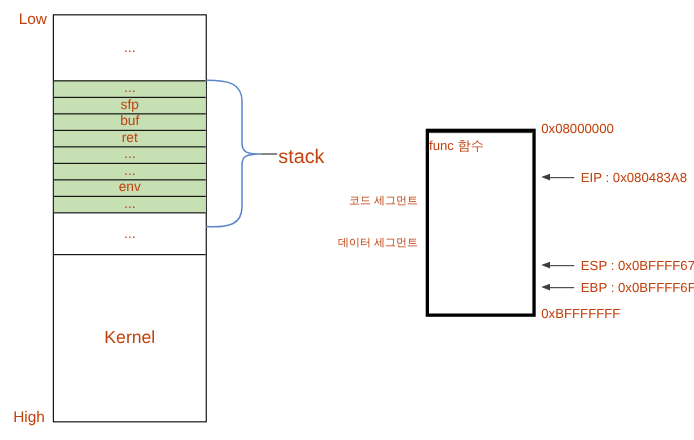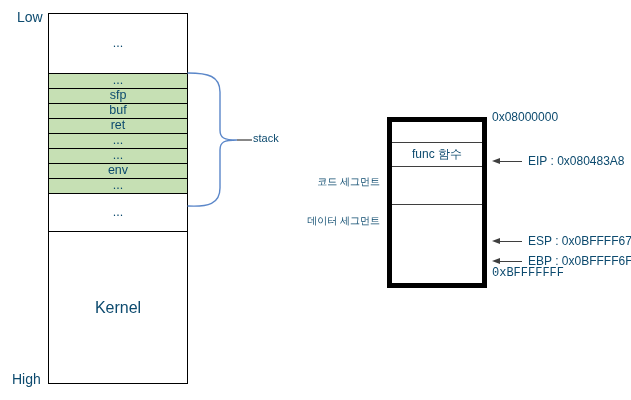--- a/index.html
+++ b/index.html
@@ -1,57 +1,57 @@
 <!DOCTYPE html>
 <html style="--row-highlight: #c6e0b4; --brace-line: #5b87c9;"><head>
 <meta charset="utf-8">
 <style>
   html,body { margin:0; padding:0; background:#fff; }
   .canvas {
     position:relative; width:631px; height:400px; background:#ffffff;
-    font-family:"Liberation Sans","DejaVu Sans",sans-serif; color:#0c4a6e;
+    font-family:"Liberation Sans","DejaVu Sans",sans-serif; color:#c2410c;
     overflow:hidden;
   }
   
   .low-label  { position:absolute; left:17px; top:9px;   font-size:14px; }
   .high-label { position:absolute; left:12px; top:371px; font-size:14px; }
   .stack-box {
     position:absolute; left:48px; top:13px; width:140px; height:371px;
     border:1px solid #000; box-sizing:border-box; background:#fff;
     display:flex; flex-direction:column;
   }
   .srow { box-sizing:border-box; flex:0 0 auto; text-align:center; font-size:12.5px; overflow:hidden; }
   .srow.sep { border-top:1px solid #000; }
   .srow.green { background:var(--row-highlight,#c6e0b4); }
   .h-top    { height:59px; line-height:58px; }
   .h-cell   { height:15px; line-height:13px; }
   .h-mid    { height:38px; line-height:37px; }
   .h-kernel { flex:1 1 auto; display:flex; align-items:center; justify-content:center; font-size:16px; }
   .brace-svg { position:absolute; left:186px; top:66px; }
-  .stack-label { position:absolute; left:253px; top:132px; font-size:11px; }
+  .stack-label { position:absolute; left:253px; top:132px; font-size:18px; }
   
   .seg-box {
     position:absolute; left:387px; top:117px; width:100px; height:171px;
-    border:5px solid #000000; box-sizing:border-box; background:#fff;
-    display:flex; flex-direction:column;
+    border:3px solid #000000; box-sizing:border-box; background:#fff;
+    display:flex; flex-direction:row;
   }
   .cell { box-sizing:border-box; flex:0 0 auto; text-align:center; font-size:12px; overflow:hidden; }
   .cell.sep { border-top:1px solid #3f3f3f; }
   .c0 { height:20px; }
   .c1 { height:24px; line-height:23px; }
   .c2 { height:23px; line-height:22px; }
   .c3 { height:38px; }
   .c4 { flex:1 1 auto; }
   .seg-label { position:absolute; right:251px; width:110px; text-align:right; font-size:10px; white-space:nowrap; }
   .sl0 { top:175px; }
   .sl1 { top:214px; }
   .sl2 { top:279px; }
   .addr { position:absolute; left:492px; font-size:12px; white-space:nowrap;text-align:right; }
   .addr-top    { top:110px; }
-  .addr-bottom { top:266px;font-family:Liberation Mono, monospace; }
+  .addr-bottom { top:278px; }
   .pointer { position:absolute; left:492px; height:14px; display:flex; align-items:center; font-size:12px; }
   .p0 { top:154px; }
   .p1 { top:234px; }
   .p2 { top:254px; }
   .arrowhead { width:0; height:0; border-top:3px solid transparent; border-bottom:3px solid transparent; border-right:8px solid #3f3f3f; flex:0 0 auto; }
   .arrowline { width:22px; height:1px; background:#3f3f3f; flex:0 0 auto; }
   .ptr-text  { margin-left:6px; white-space:nowrap; }
 </style>
 </head>
 <body>

